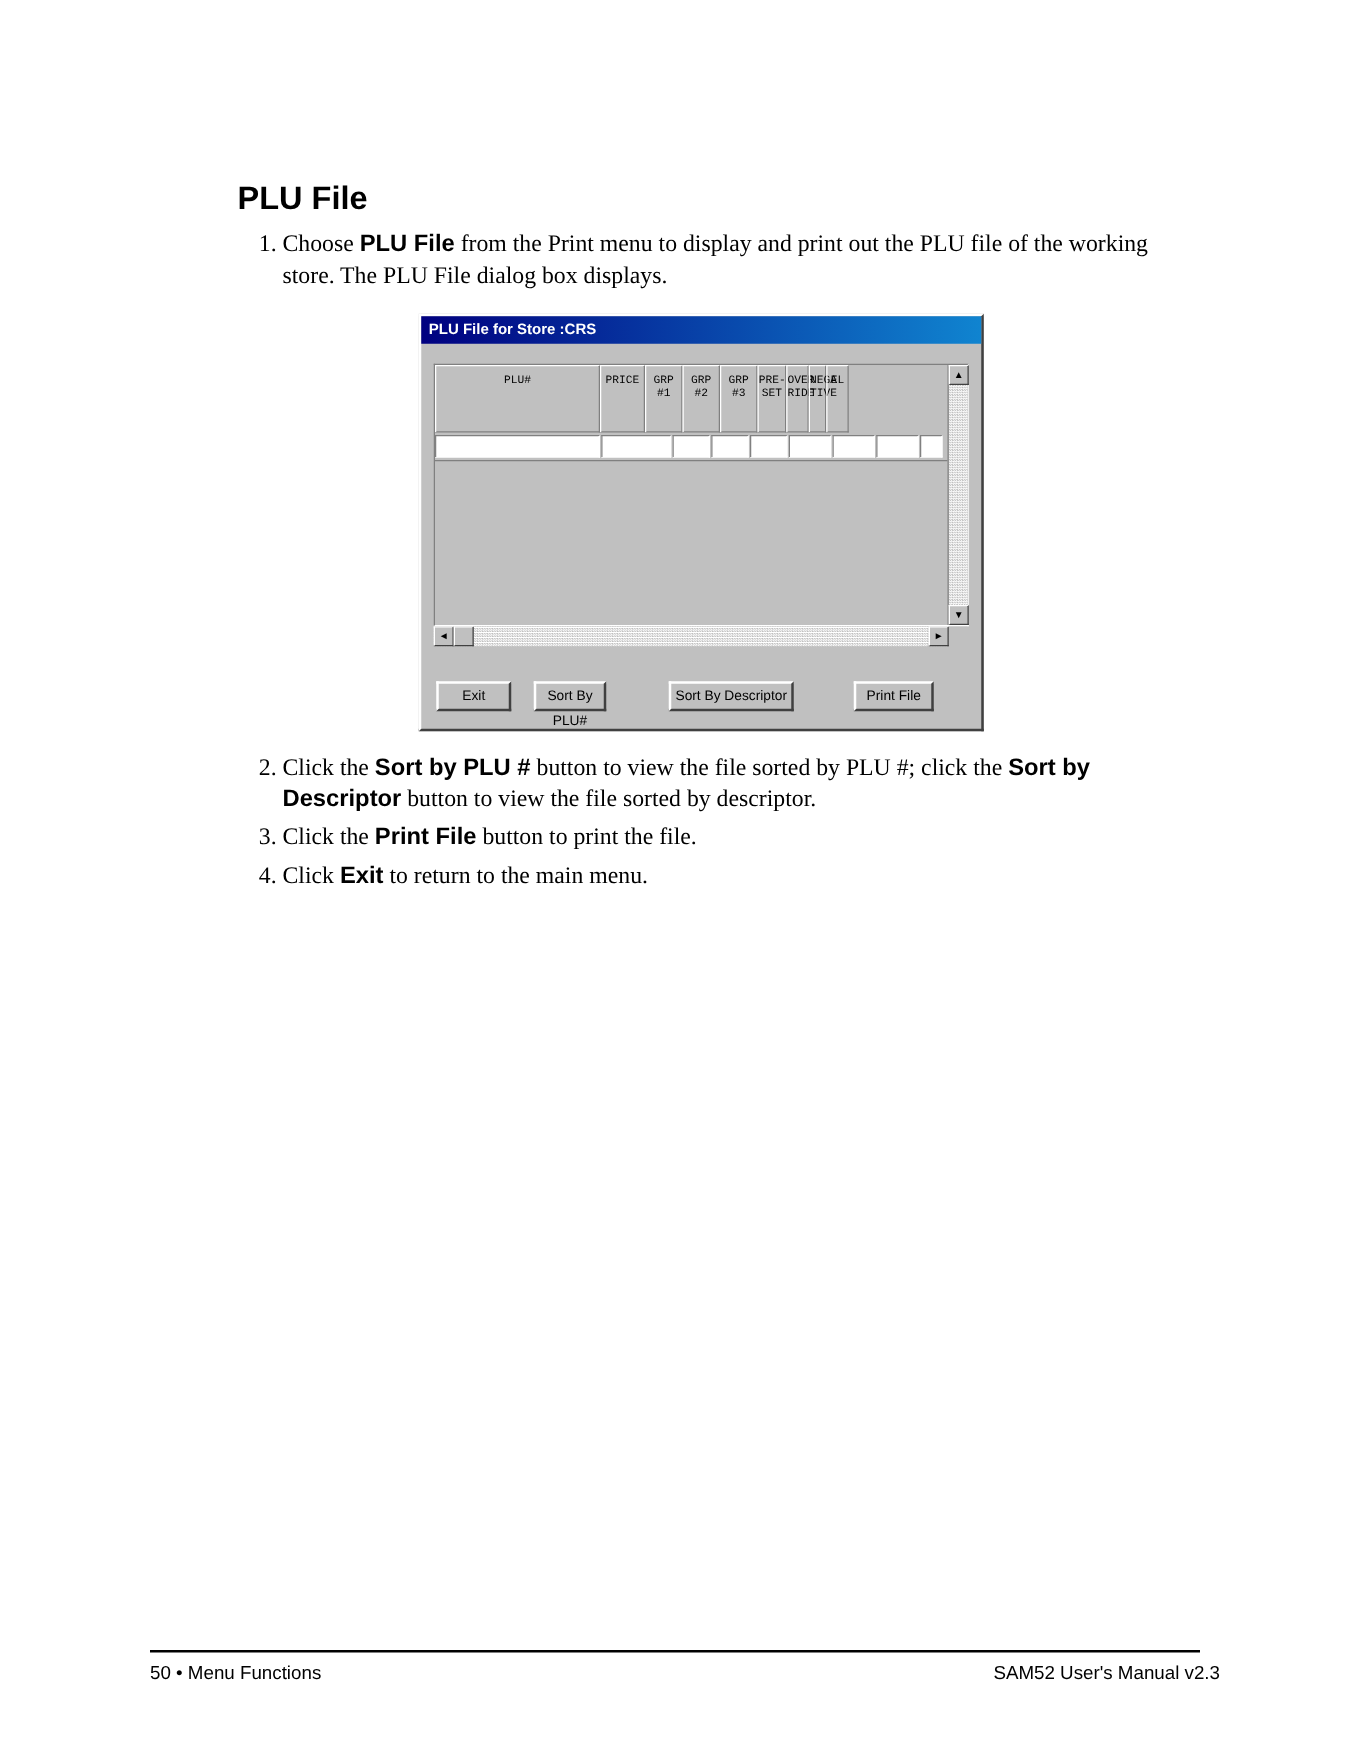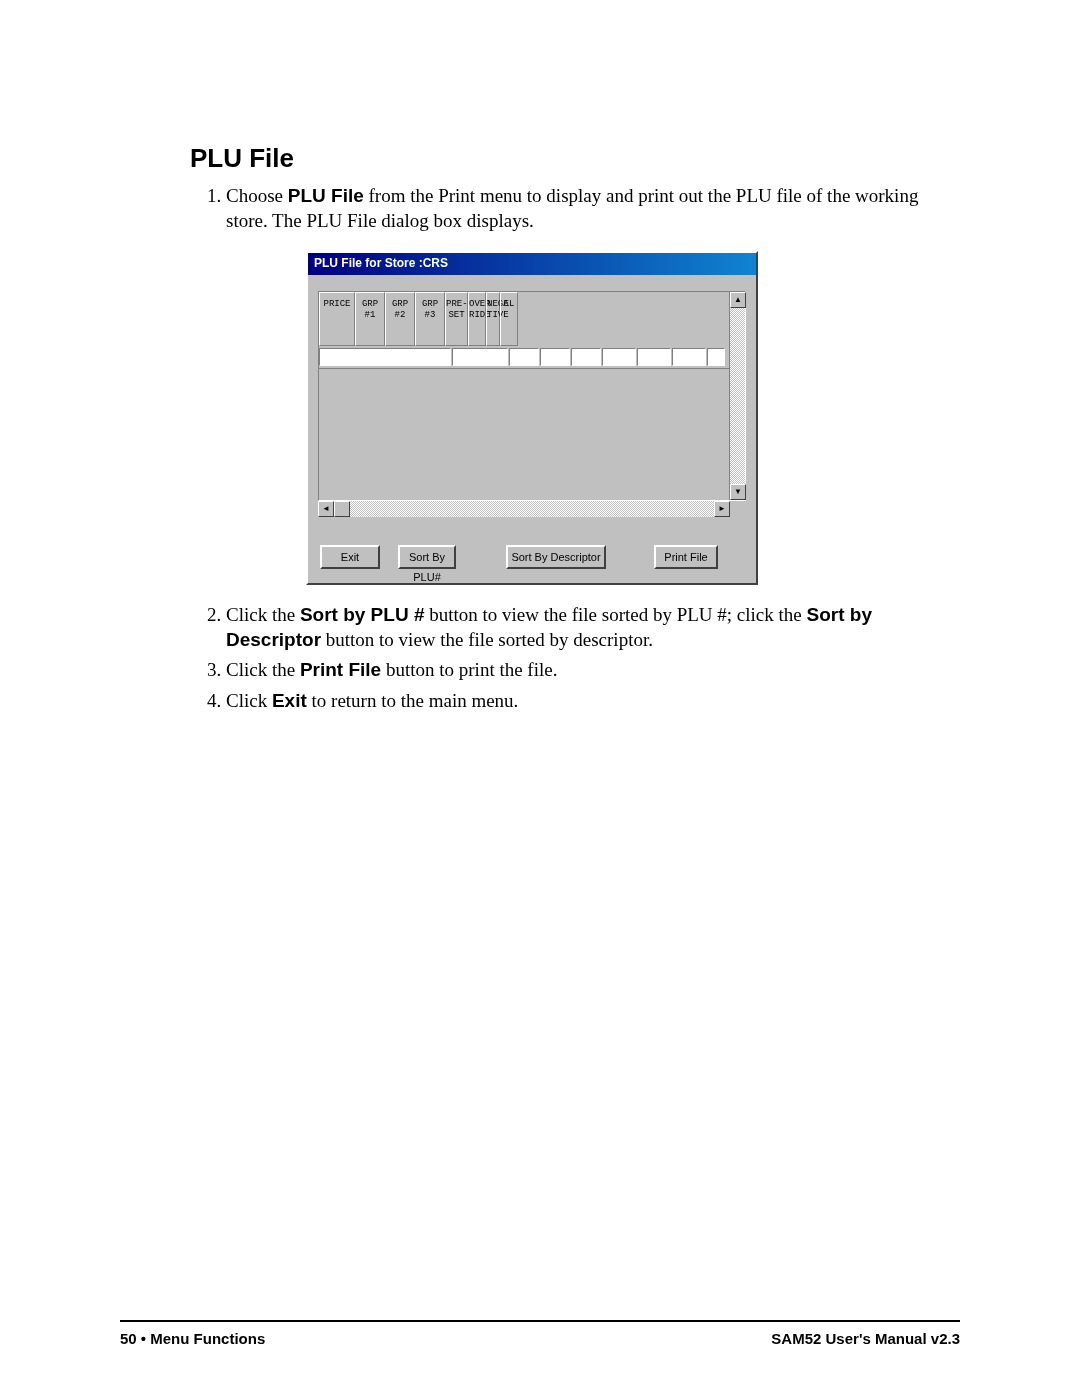--- a/index.html
+++ b/index.html
@@ -25,21 +25,21 @@
     padding-left: 36px;
     font-size: 19px;
     line-height: 1.3;
   }
   ol.steps li { margin-bottom: 6px; }
   .bold-sans { font-family: Arial, Helvetica, sans-serif; font-weight: bold; }
   .italic { }
 
   
   .dialog-wrap {
-    margin: 18px 0 18px 80px;
+    margin: 18px 0 18px 109px;
   }
   .dialog {
     width: 452px;
     background: #c0c0c0;
     border-top: 2px solid #fff;
     border-left: 2px solid #fff;
     border-right: 2px solid #404040;
     border-bottom: 2px solid #404040;
     font-family: "MS Sans Serif", Arial, sans-serif;
     font-size: 11px;
@@ -167,26 +167,26 @@
   .footer-rule {
     position: absolute;
     left: 120px;
     right: 120px;
     bottom: 75px;
     border-top: 2px solid #000;
   }
   .footer {
     position: absolute;
     left: 120px;
-    right: 120px;
+    right: 104px;
     bottom: 50px;
     display: flex;
     justify-content: space-between;
     font-family: Arial, Helvetica, sans-serif;
-    font-weight: bold;
+    font-weight: normal;
     font-size: 15px;
   }
   .bullet { font-family: Arial, sans-serif; }
 </style>
 </head>
 <body>
 
 <div class="page">
   <h2 class="section-title">PLU File</h2>
 
@@ -195,20 +195,21 @@
       <span>Choose </span><span class="bold-sans">PLU File</span><span> from the </span><span class="italic">Print</span><span> menu to display and print out the PLU file of the working store.  The </span><span class="italic">PLU File</span><span> dialog box displays.</span>
 
       <div class="dialog-wrap">
         <div class="dialog">
           <div class="titlebar">PLU File for Store :CRS</div>
           <div class="dialog-body">
 
             <div class="grid-area">
               <div class="grid-inner">
                 <div class="header-row">
+                  <div class="hcell" style="width:132px">PLU#</div>
                   <div class="hcell" style="width:36px">PRICE</div>
                   <div class="hcell" style="width:30px">GRP
 #1</div>
                   <div class="hcell" style="width:30px">GRP
 #2</div>
                   <div class="hcell" style="width:30px">GRP
 #3</div>
                   <div class="hcell" style="width:23px">PRE-
 SET</div>
                   <div class="hcell" style="width:18px">OVER

